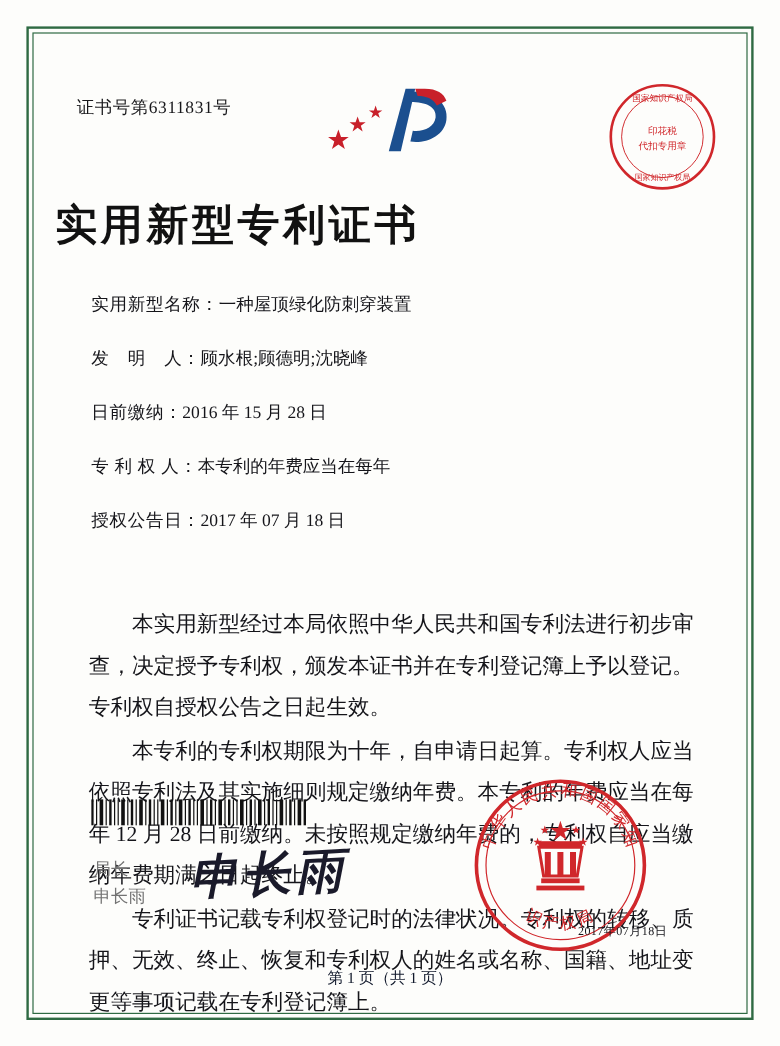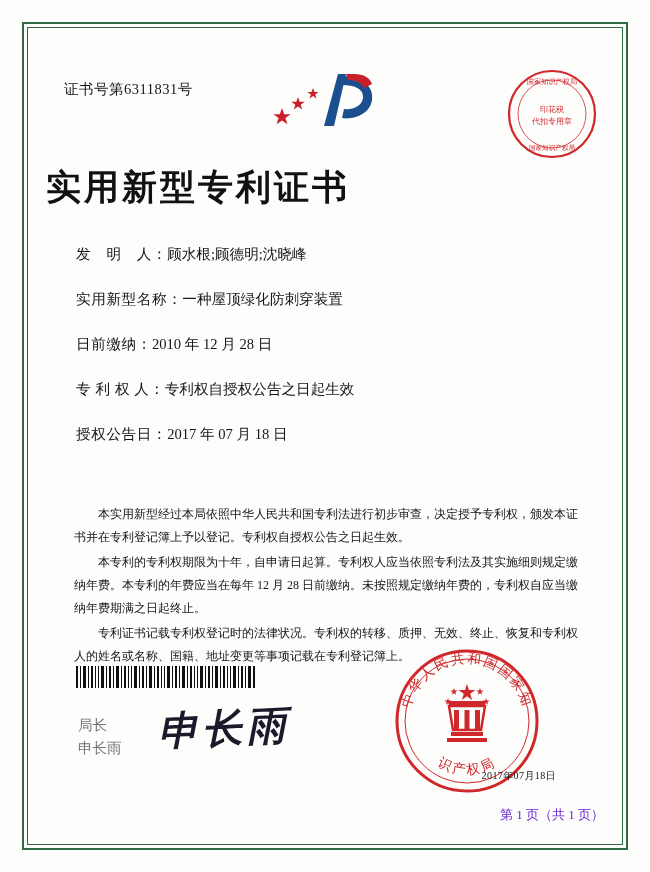--- a/index.html
+++ b/index.html
@@ -106,21 +106,21 @@
   .field .val {
     display: inline-block;
   }
   .sp { letter-spacing: 0.6px; }
 
   .paras {
     position: absolute;
     left: 28px;
     right: 26px;
     top: 457px;
-    font-size: 12px;
+    font-size: 18px;
     line-height: 1.92;
     text-align: justify;
     color: #15151a;
   }
   .para { text-indent: 2em; margin: 0 0 2px 0; }
 
   .barcode {
     position: absolute;
     left: 30px;
     top: 620px;
@@ -163,23 +163,23 @@
     color: #1a1a2a;
     letter-spacing: 4px;
     transform: rotate(-3deg);
   }
 
   .footer {
     position: absolute;
     left: 0;
     right: 0;
     bottom: 8px;
-    text-align: right;
+    text-align: center;
     font-size: 13px;
-    color: #6d28d9;
+    color: #0f172a;
   }
 </style>
 </head>
 <body>
 
 <div class="page">
   <div class="border-outer"></div>
   <div class="border-inner"></div>
 
   <div class="content">
@@ -215,30 +215,30 @@
         <g fill="#d0272b" font-family="Liberation Serif, serif" font-size="6.6">
           <text x="46" y="82" text-anchor="middle">国家知识产权局</text>
         </g>
       </svg>
     </div>
 
     <div class="main-title">实用新型专利证书</div>
 
     <div class="fields">
       <div class="field">
+        <span class="lbl sp">实用新型名称：</span><span class="val">一种屋顶绿化防刺穿装置</span>
+      </div>
+      <div class="field">
         <span class="lbl sp">发　明　人：</span><span class="val">顾水根;顾德明;沈晓峰</span>
       </div>
       <div class="field">
-        <span class="lbl sp">实用新型名称：</span><span class="val">一种屋顶绿化防刺穿装置</span>
-      </div>
-      <div class="field">
-        <span class="lbl sp">日前缴纳：</span><span class="val">2010 年 12 月 28 日</span>
-      </div>
-      <div class="field">
-        <span class="lbl sp">专 利 权 人：</span><span class="val">专利权自授权公告之日起生效</span>
+        <span class="lbl sp">日前缴纳：</span><span class="val">2016 年 15 月 28 日</span>
+      </div>
+      <div class="field">
+        <span class="lbl sp">专 利 权 人：</span><span class="val">本专利的年费应当在每年</span>
       </div>
       <div class="field">
         <span class="lbl sp">授权公告日：</span><span class="val">2017 年 07 月 18 日</span>
       </div>
     </div>
 
     <div class="paras">
       <p class="para">本实用新型经过本局依照中华人民共和国专利法进行初步审查，决定授予专利权，颁发本证书并在专利登记簿上予以登记。专利权自授权公告之日起生效。</p>
       <p class="para">本专利的专利权期限为十年，自申请日起算。专利权人应当依照专利法及其实施细则规定缴纳年费。本专利的年费应当在每年 12 月 28 日前缴纳。未按照规定缴纳年费的，专利权自应当缴纳年费期满之日起终止。</p>
       <p class="para">专利证书记载专利权登记时的法律状况。专利权的转移、质押、无效、终止、恢复和专利权人的姓名或名称、国籍、地址变更等事项记载在专利登记簿上。</p>

